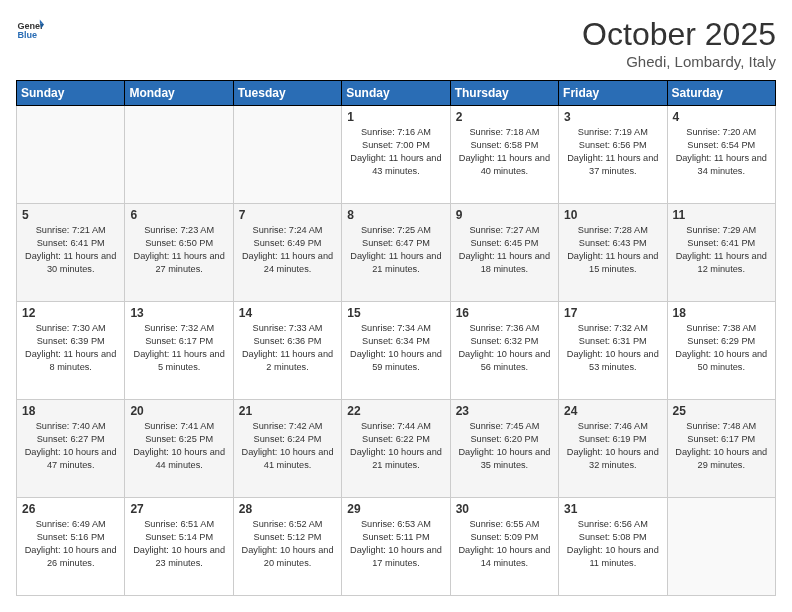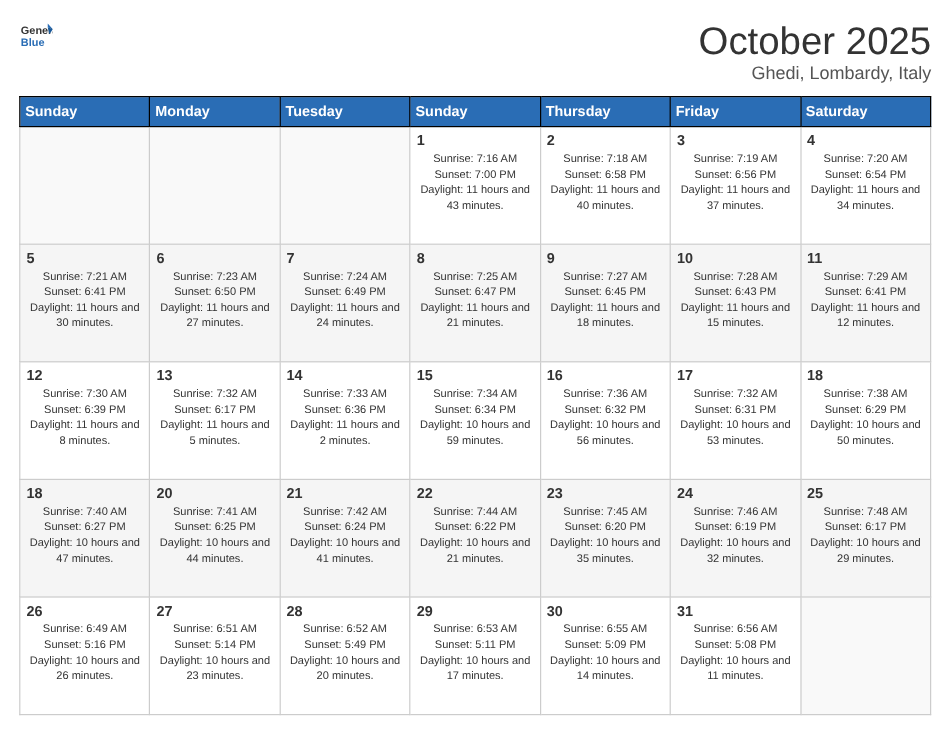--- a/index.html
+++ b/index.html
@@ -347,21 +347,21 @@
         <div class="day-info">
           <span>Sunrise: 6:51 AM</span><br>
           <span>Sunset: 5:14 PM</span><br>
           <span>Daylight: 10 hours and 23 minutes.</span>
         </div>
       </td>
           <td>
         <span class="day-number">28</span>
         <div class="day-info">
           <span>Sunrise: 6:52 AM</span><br>
-          <span>Sunset: 5:49 PM</span><br>
+          <span>Sunset: 5:12 PM</span><br>
           <span>Daylight: 10 hours and 20 minutes.</span>
         </div>
       </td>
           <td>
         <span class="day-number">29</span>
         <div class="day-info">
           <span>Sunrise: 6:53 AM</span><br>
           <span>Sunset: 5:11 PM</span><br>
           <span>Daylight: 10 hours and 17 minutes.</span>
         </div>

